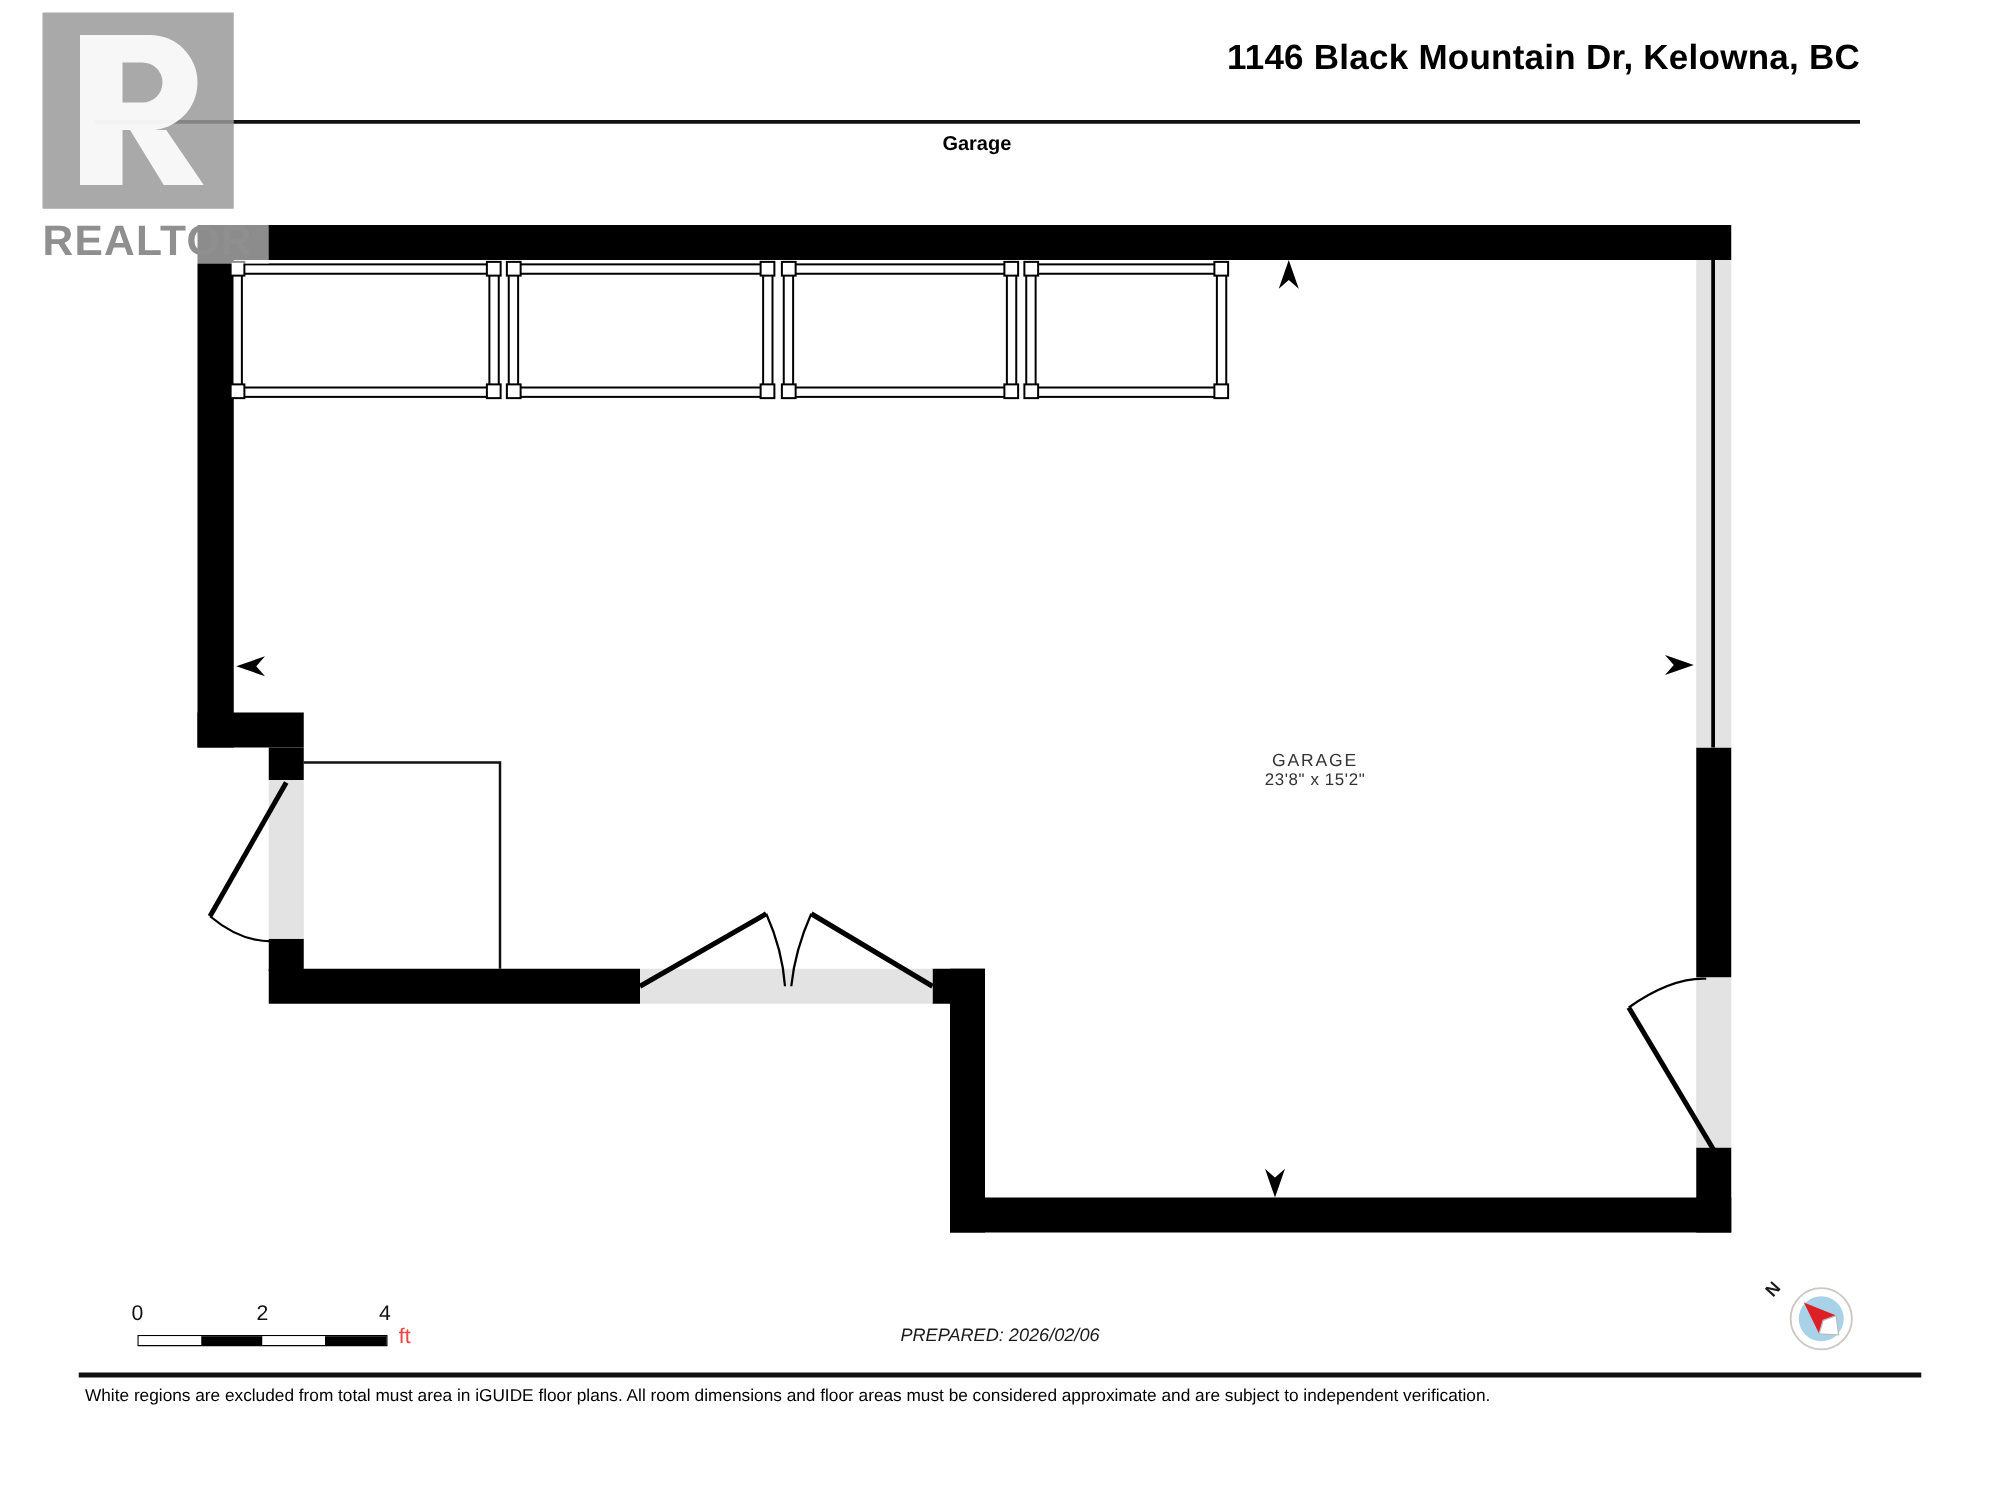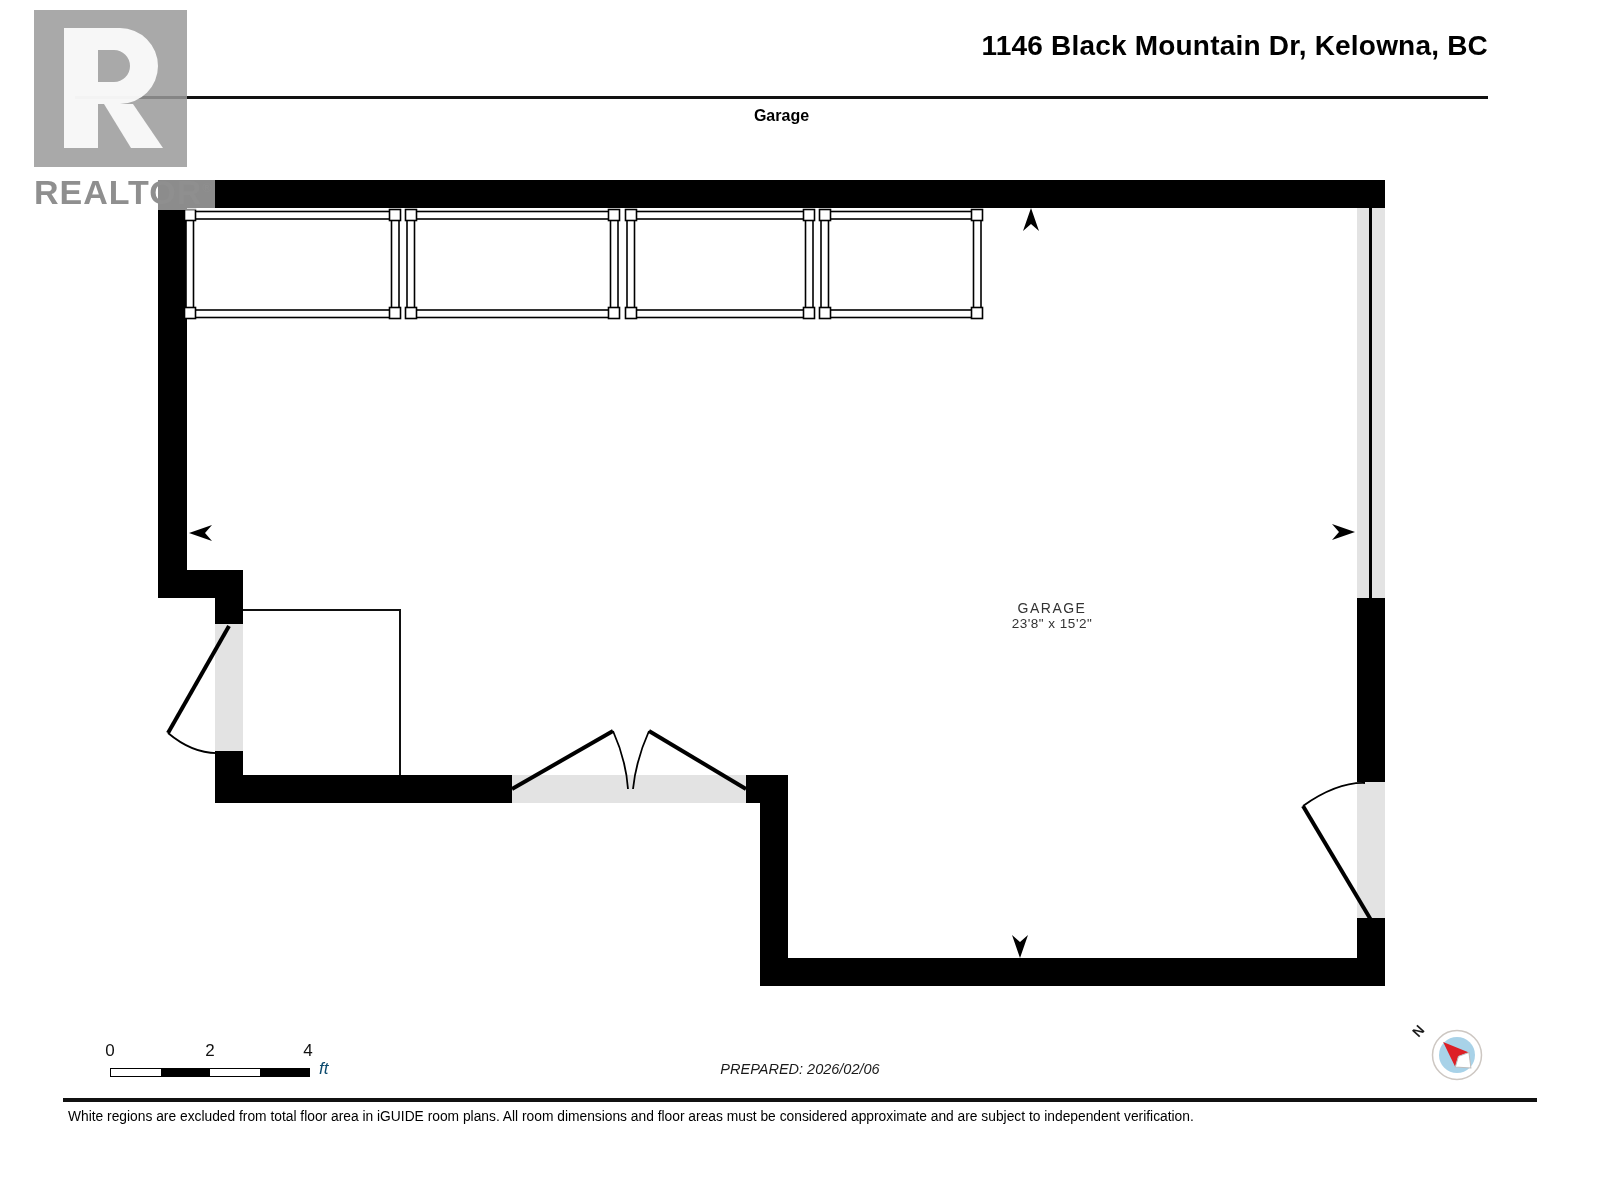--- a/index.html
+++ b/index.html
@@ -34,21 +34,21 @@
   .scalebar{position:absolute;left:0;top:0;z-index:2;}
   .sb-bar{position:absolute;left:110px;top:1068px;width:200px;height:9px;
           border:1.6px solid #000;box-sizing:border-box;display:flex;}
   .sb-seg{flex:1 1 0;}
   .sb-seg.b{background:#000;}
   .sb-seg.w{background:#fff;}
   .sb-num{position:absolute;top:1041px;width:30px;text-align:center;font-size:17px;color:#111;}
   .sb-num.n0{left:95px;}
   .sb-num.n2{left:195px;}
   .sb-num.n4{left:293px;}
-  .sb-unit{position:absolute;left:319px;top:1059px;font-size:17px;color:#0c4a6e;font-style:italic;}
+  .sb-unit{position:absolute;left:319px;top:1059px;font-size:17px;color:#ef4444;}
 
   
   .prepared{position:absolute;left:0;top:1061px;width:1600px;text-align:center;
             font-size:14.5px;color:#1a1a1a;font-style:italic;}
   .footer-rule{position:absolute;left:63px;top:1098px;width:1474px;height:3.5px;background:#111;}
   .disclaimer{position:absolute;left:68px;top:1109px;width:1480px;font-size:13.8px;color:#000;}
 
   
   .compass{position:absolute;left:1417px;top:1021px;width:80px;height:70px;z-index:2;}
   .compass-n{position:absolute;left:-4px;top:2px;font-size:14px;font-weight:600;color:#1a1a1a;
@@ -191,15 +191,15 @@
       <circle cx="40" cy="34" r="24.5" fill="#fff" stroke="#cdc7c2" stroke-width="1.5"></circle>
       <circle cx="40" cy="34" r="18" fill="#a8d2e8"></circle>
       <g transform="rotate(-47 40 34)">
         <path d="M40,15 L50,41 L40,36 L30,41 Z" fill="#dd1f26"></path>
         <path d="M40,36 L50,41 L40,53 L30,41 Z" fill="#fff" stroke="#bdbdbd" stroke-width="1"></path>
       </g>
     </svg>
   </div>
 
   <div class="footer-rule"></div>
-  <div class="disclaimer">White regions are excluded from total floor area in iGUIDE room plans. All room dimensions and floor areas must be considered approximate and are subject to independent verification.</div>
+  <div class="disclaimer">White regions are excluded from total must area in iGUIDE floor plans. All room dimensions and floor areas must be considered approximate and are subject to independent verification.</div>
 
 </div>
 
 </body></html>

